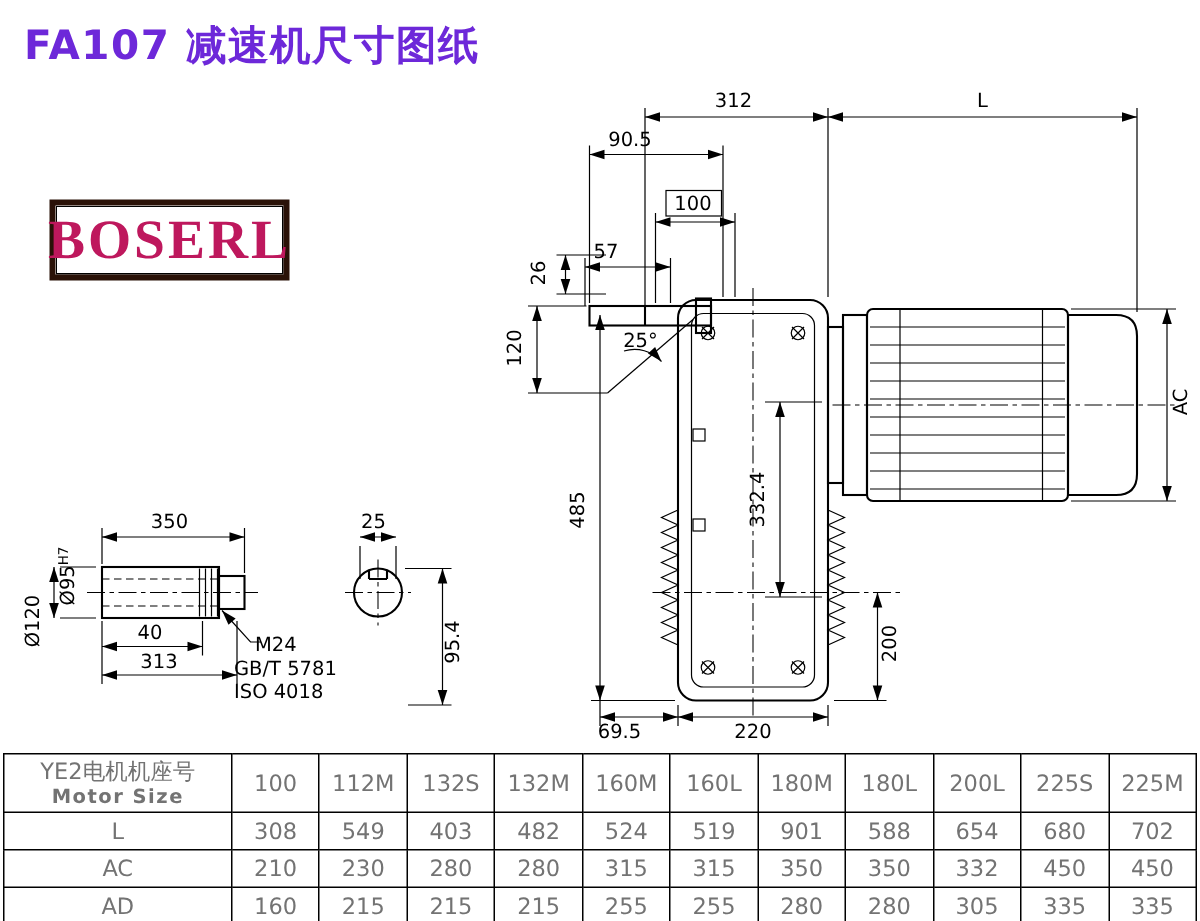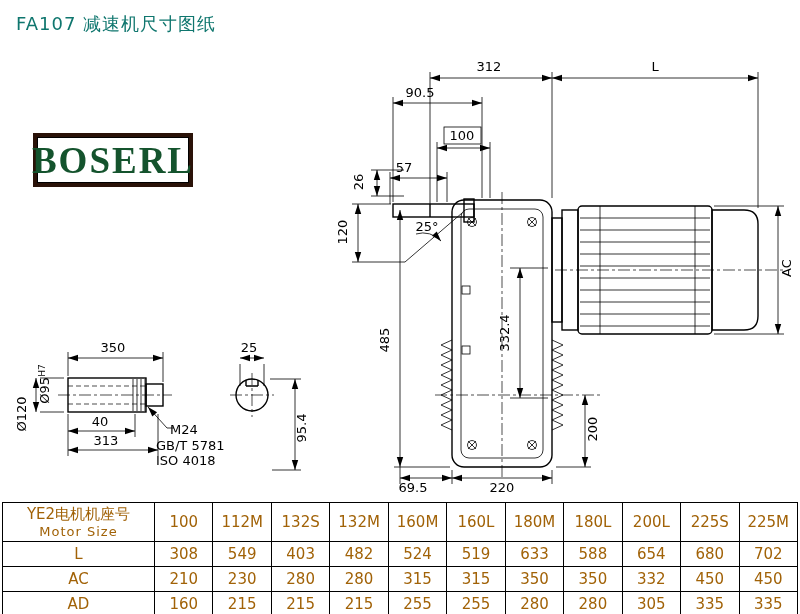--- a/index.html
+++ b/index.html
@@ -1,31 +1,31 @@
 <!DOCTYPE html>
 <html><head>
 <meta charset="utf-8">
 <style>
   * { margin:0; padding:0; box-sizing:border-box; }
   html,body { width:800px; height:614px; background:#fff; font-family:"DejaVu Sans",sans-serif; }
   .page { position:relative; width:800px; height:614px; background:#fff; overflow:hidden; }
-  .title { position:absolute; left:16px; top:12px; font-size:18px; font-weight:normal; color:#0f766e; letter-spacing:1px; white-space:nowrap; }
+  .title { position:absolute; left:16px; top:12px; font-size:27px; font-weight:bold; color:#6d28d9; letter-spacing:1px; white-space:nowrap; }
   .logo { position:absolute; left:33px; top:133px; width:160px; height:54px; border:4px solid #2a1208; box-shadow:0 0 0 1px #000 inset; background:#fff; display:flex; align-items:center; justify-content:center; }
-  .logo span { font-family:"Liberation Serif",serif; font-size:37px; font-weight:bold; color:#14532d; letter-spacing:2px; }
+  .logo span { font-family:"Liberation Serif",serif; font-size:37px; font-weight:bold; color:#be185d; letter-spacing:2px; }
   svg.dwg { position:absolute; left:0; top:0; }
   svg.dwg text { font-family:"DejaVu Sans",sans-serif; font-size:13px; fill:#000; }
   .part { stroke:#000; stroke-width:1.4; fill:none; }
   .dims { stroke:#000; stroke-width:0.8; fill:none; }
   .cl   { stroke:#000; stroke-width:0.7; fill:none; stroke-dasharray:12 3 3 3; }
   .dash { stroke:#000; stroke-width:0.7; fill:none; stroke-dasharray:5 3; }
   table.spec { position:absolute; left:2px; top:502px; width:796px; border-collapse:collapse; table-layout:fixed; background:#fff; }
-  table.spec th, table.spec td { border:1px solid #000; text-align:center; vertical-align:middle; font-weight:normal; font-size:15px; color:#a16207; padding:2px 0; height:25px; }
+  table.spec th, table.spec td { border:1px solid #000; text-align:center; vertical-align:middle; font-weight:normal; font-size:15px; color:#737373; padding:2px 0; height:25px; }
   table.spec tr.hdr th { height:36px; }
   table.spec .first { width:152px; }
-  table.spec .en { font-size:13px; letter-spacing:1px; }
+  table.spec .en { font-size:13px; letter-spacing:1px;font-weight:bold; }
 </style>
 </head>
 <body>
 
 <div class="page">
 
   <div class="title">FA107 减速机尺寸图纸</div>
 
   <div class="logo">
     <span>BOSERL</span>
@@ -171,21 +171,21 @@
       <th>225M</th>
     </tr>
     <tr>
       <th class="first">L</th>
       <td>308</td>
       <td>549</td>
       <td>403</td>
       <td>482</td>
       <td>524</td>
       <td>519</td>
-      <td>633</td>
+      <td>901</td>
       <td>588</td>
       <td>654</td>
       <td>680</td>
       <td>702</td>
     </tr>
     <tr>
       <th class="first">AC</th>
       <td>210</td>
       <td>230</td>
       <td>280</td>

